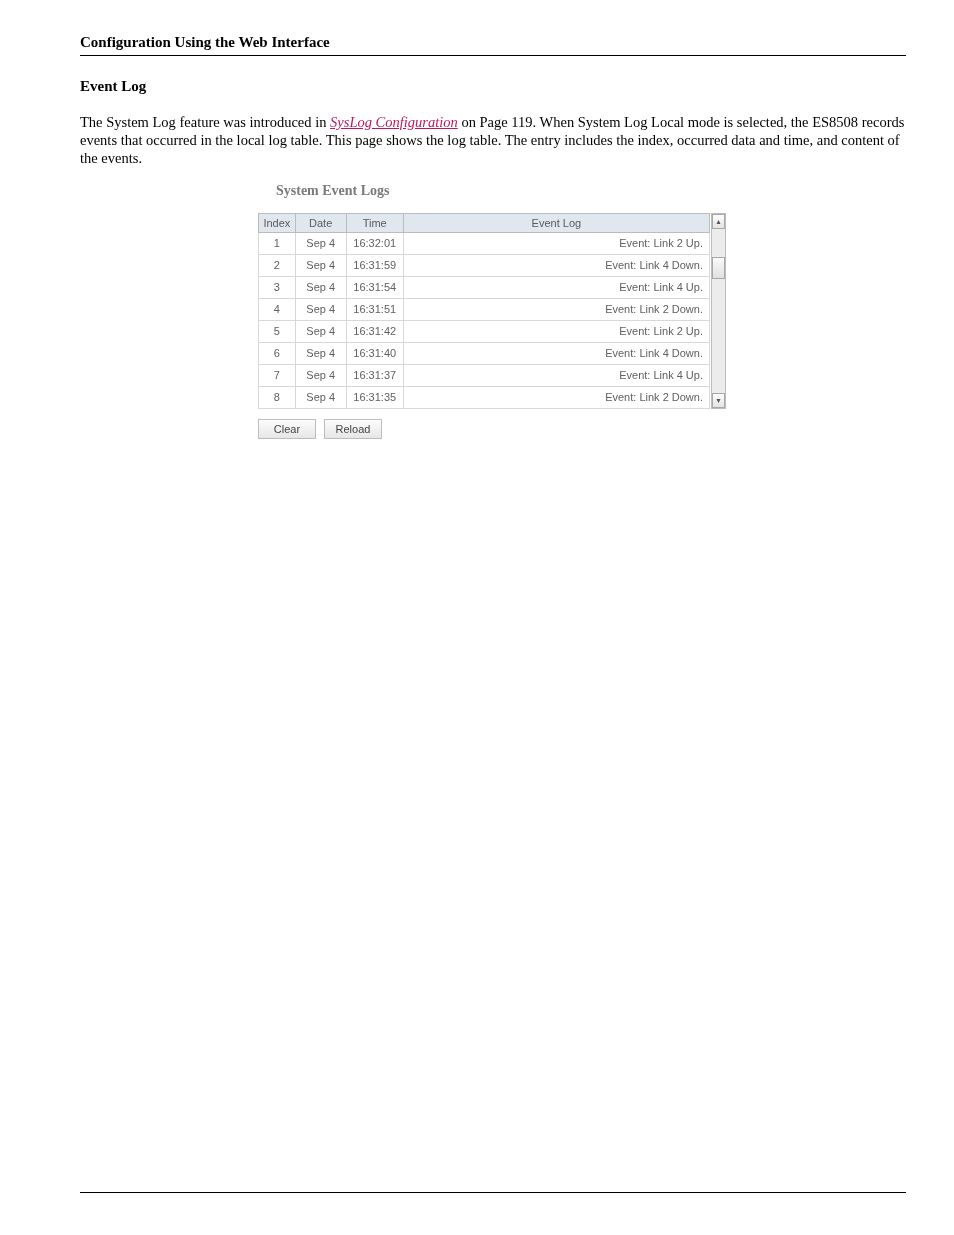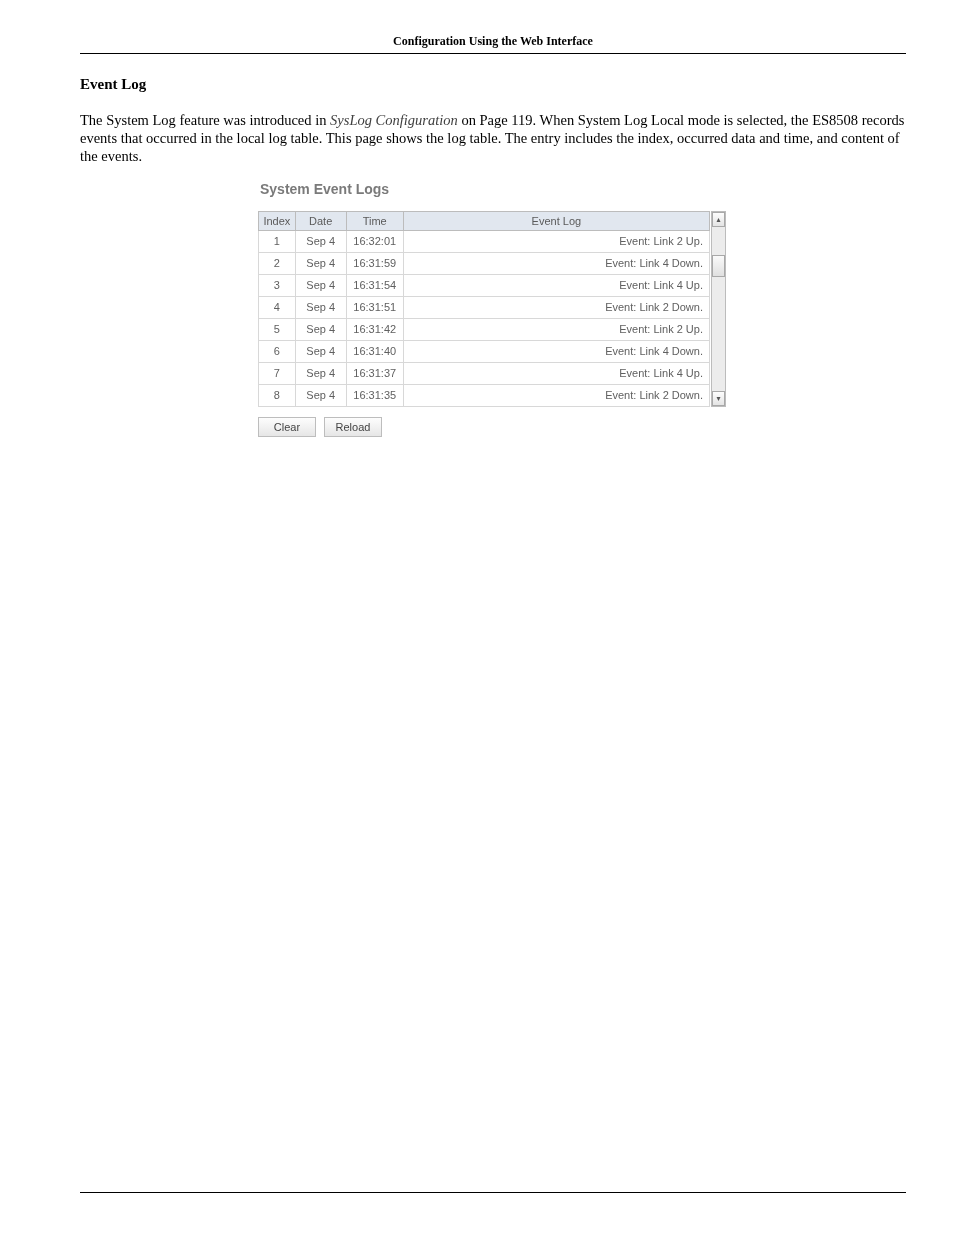--- a/index.html
+++ b/index.html
@@ -9,57 +9,58 @@
     color: #000;
     width: 954px;
     height: 1235px;
     position: relative;
     padding: 0;
   }
   .page-header {
     border-bottom: 1.5px solid #000;
     margin: 34px 48px 0 80px;
     padding-bottom: 4px;
-    text-align: center;
-    font-family: "Times New Roman", Times, serif;
-    font-size: 12px;
+    text-align: left;
+    font-family: "Times New Roman", Times, serif;
+    font-size: 15px;
     font-weight: bold;
   }
   .content {
     margin: 22px 48px 0 80px;
   }
   .section-heading {
     font-family: "Times New Roman", Times, serif;
     font-weight: bold;
     font-size: 15px;
     margin-bottom: 18px;
   }
   .body-para {
     font-family: "Times New Roman", Times, serif;
     font-size: 14.5px;
     line-height: 1.25;
     margin-bottom: 8px;
   }
   .body-para .link {
-    color: #404040;
+    color: #be185d;
+    text-decoration: underline;
     font-style: italic;
   }
   .body-para .bold { font-weight: normal; }
   .screenshot-block {
     margin-left: 178px;
     margin-top: 16px;
     width: 480px;
   }
   .sel-title {
-    font-family: Liberation Sans, sans-serif;
+    font-family: Liberation Serif, serif;
     color: #7a7a7a;
     font-weight: bold;
     font-size: 14px;
     margin-bottom: 14px;
-    margin-left: 2px;
+    margin-left: 18px;
   }
   .table-wrap {
     position: relative;
     width: 468px;
   }
   .event-table {
     border-collapse: collapse;
     width: 452px;
     font-family: Arial, Helvetica, sans-serif;
     font-size: 11px;

